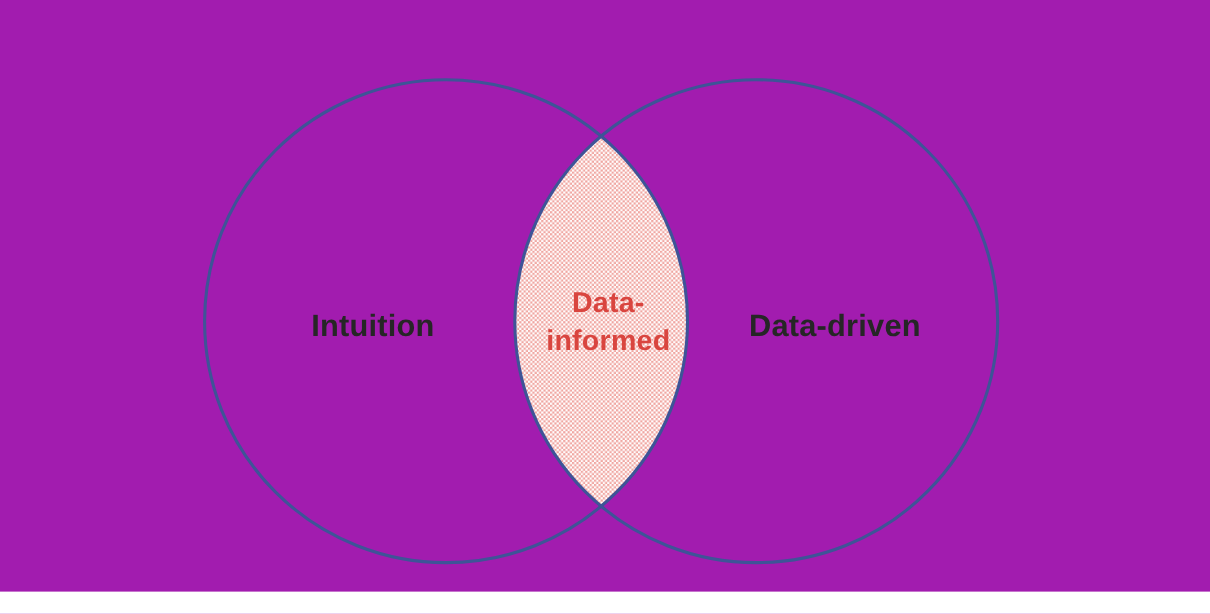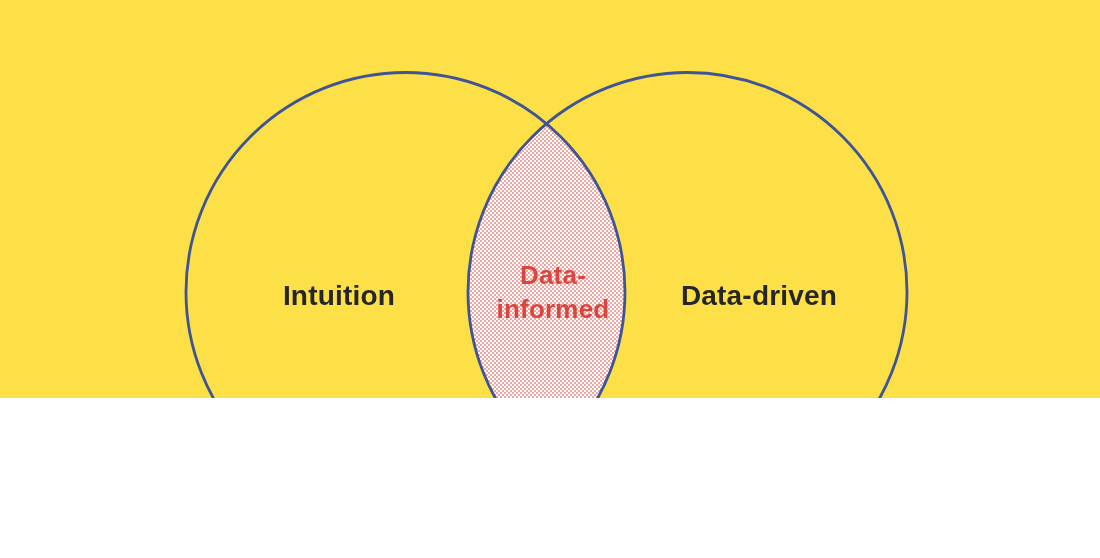--- a/index.html
+++ b/index.html
@@ -3,22 +3,22 @@
 <meta charset="utf-8">
 <style>
   html, body {
     margin: 0;
     padding: 0;
     background: #ffffff;
   }
   .canvas {
     position: relative;
     width: 1100px;
-    height: 398px;
-    background: #fde047;
+    height: 538px;
+    background: #a21caf;
     overflow: hidden;
     font-family: "Liberation Sans", "DejaVu Sans", sans-serif;
     text-decoration: underline;
   }
   svg {
     display: block;
   }
   .circle-label {
     font-family: "Liberation Sans", "DejaVu Sans", sans-serif;
     font-size: 28px;

